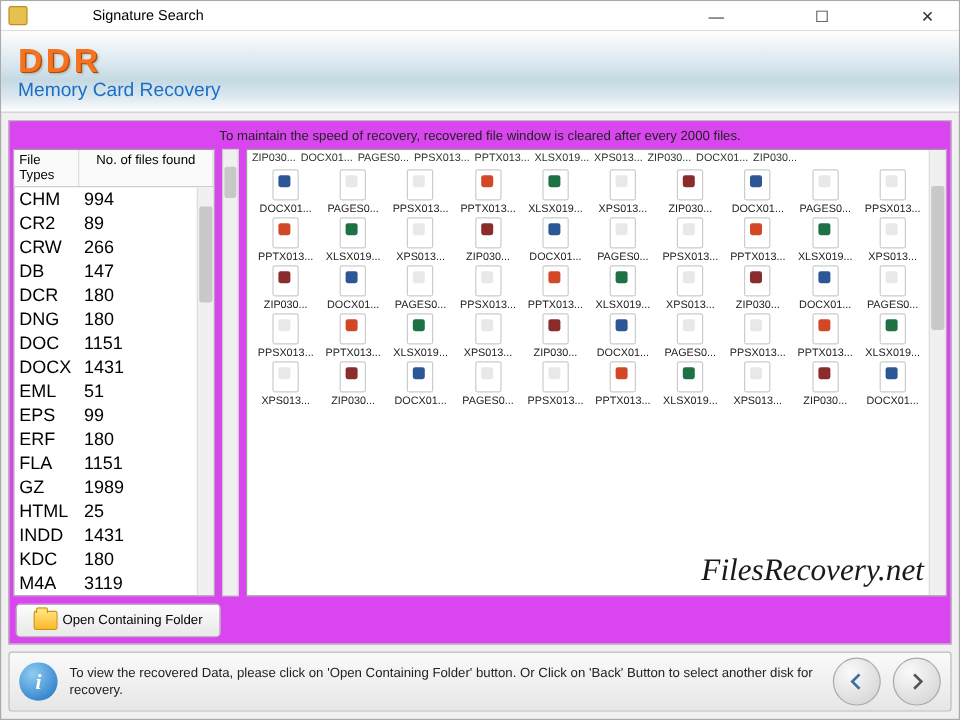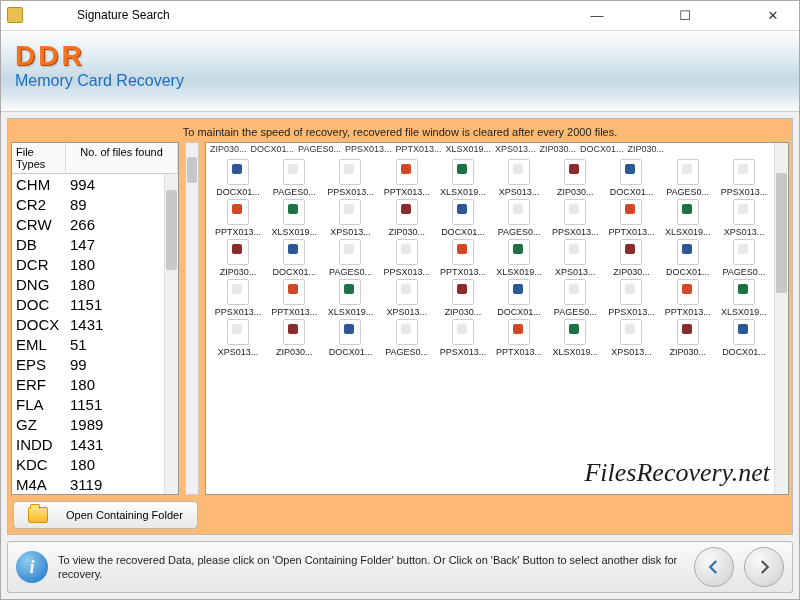--- a/index.html
+++ b/index.html
@@ -6,21 +6,21 @@
 html, body { width: 800px; height: 600px; overflow: hidden; background: #fff; }
 .window { width: 800px; height: 600px; border: 1px solid #aaa; display: flex; flex-direction: column; background: #f0f0f0; }
 .titlebar { height: 30px; background: #fff; display: flex; align-items: center; padding: 0 6px; border-bottom: 1px solid #ddd; gap: 48px; }
 .titlebar .icon { width: 16px; height: 16px; background: #e8c050; border: 1px solid #b89020; border-radius: 2px; margin-right: 6px; }
 .titlebar .title { font-size: 12px; flex: 1; }
 .titlebar .winbtn { width: 40px; height: 24px; display: flex; align-items: center; justify-content: center; font-size: 13px; color: #333; cursor: default; }
 .banner { height: 82px; background: linear-gradient(to bottom, #fdfdfd 0%, #d9e7ef 40%, #c5d9e3 60%, #d9e7ef 80%, #fdfdfd 100%); border-top: 1px solid #fff; border-bottom: 1px solid #ccc; padding: 8px 14px; position: relative; }
 .banner .ddr { font-family: Impact, "Arial Black", sans-serif; font-size: 28px; font-weight: bold; color: #f37321; letter-spacing: 3px; text-shadow: 1px 1px 0 #b54800, 2px 2px 2px rgba(0,0,0,0.2); }
 .banner .sub { font-size: 16px; color: #1a6fc4; margin-top: 0; font-weight: 500; }
 .content { flex: 1; padding: 6px; display: flex; flex-direction: column; gap: 4px; }
-.inner { flex: 1; background: #fdba74; border: 1px solid #bbb; display: flex; flex-direction: column; padding: 3px; }
+.inner { flex: 1; background: #d946ef; border: 1px solid #bbb; display: flex; flex-direction: column; padding: 3px; }
 .notice { text-align: center; font-size: 11px; padding: 4px 0; color: #222; }
 .panes { flex: 1; display: flex; gap: 6px; overflow: hidden; }
 .leftpane { width: 168px; border: 1px solid #999; background: #fff; display: flex; flex-direction: column; }
 .lefthead { display: flex; border-bottom: 1px solid #ccc; font-size: 11px; background: #fafafa; }
 .lefthead > div { padding: 3px 4px; border-right: 1px solid #ddd; }
 .lefthead .c1 { width: 54px; }
 .lefthead .c2 { flex: 1; text-align: center; }
 .leftbody { flex: 1; overflow: hidden; position: relative; }
 .leftrow { display: flex; font-size: 15px; }
 .leftrow > div { padding: 1.5px 4px; }
@@ -34,21 +34,21 @@
 .rightpane { flex: 1; border: 1px solid #999; background: #fff; overflow: hidden; position: relative; }
 .rightscroll { position: absolute; right: 0; top: 0; bottom: 0; width: 14px; background: #f0f0f0; border-left: 1px solid #ddd; }
 .rightthumb { position: absolute; left: 1px; right: 1px; top: 30px; height: 120px; background: #c8c8c8; border-radius: 2px; }
 .filegrid { display: grid; grid-template-columns: repeat(10, 1fr); gap: 2px 0; padding: 4px 16px 4px 4px; }
 .fileitem { display: flex; flex-direction: column; align-items: center; font-size: 9px; text-align: center; }
 .fileicon { width: 22px; height: 26px; border: 1px solid #ccc; border-radius: 2px; background: #fff; position: relative; margin-bottom: 2px; }
 .fileicon::after { content: ""; position: absolute; top: 4px; left: 4px; width: 10px; height: 10px; border-radius: 2px; }
 .fi-docx::after { background: #2b5797; } .fi-pptx::after { background: #d24726; } .fi-xlsx::after { background: #1e7145; } .fi-zip::after { background: #8b2c2c; } .fi-page::after, .fi-ppsx::after, .fi-xps::after { background: #e8e8e8; }
 .fn { white-space: nowrap; overflow: hidden; text-overflow: clip; width: 50px; color: #222; }
 .btnrow { padding: 6px 2px 2px; }
-.openbtn { display: inline-flex; align-items: center; gap: 18px; padding: 5px 14px; border: 1px solid #b8b8b8; border-radius: 4px; background: linear-gradient(#fdfdfd, #e8e8e8); font-size: 11px; cursor: default; }
+.openbtn { display: inline-flex; align-items: center; gap: 4px; padding: 5px 14px; border: 1px solid #b8b8b8; border-radius: 4px; background: linear-gradient(#fdfdfd, #e8e8e8); font-size: 11px; cursor: default; }
 .foldericon { width: 20px; height: 16px; background: linear-gradient(#ffe27a, #fbb829); border: 1px solid #d19400; border-radius: 2px; position: relative; }
 .foldericon::before { content: ""; position: absolute; top: -4px; left: 1px; width: 8px; height: 4px; background: #ffe27a; border: 1px solid #d19400; border-bottom: none; border-radius: 2px 2px 0 0; }
 .brand { position: absolute; right: 18px; bottom: 6px; font-family: "Times New Roman", serif; font-style: italic; font-size: 26px; color: #1a1a1a; }
 .footer { height: 52px; margin: 0 6px 6px; border: 1px solid #bbb; border-radius: 3px; background: linear-gradient(#fafafa, #e6e6e6); display: flex; align-items: center; padding: 4px 8px; gap: 10px; }
 .infoicon { width: 32px; height: 32px; border-radius: 50%; background: radial-gradient(circle at 35% 30%, #8ecdf0, #1a6fc4); color: #fff; display: flex; align-items: center; justify-content: center; font-weight: bold; font-size: 18px; font-style: italic; font-family: Georgia, serif; }
 .footer .msg { flex: 1; font-size: 11px; color: #222; line-height: 1.3; }
 .navbtn { width: 40px; height: 40px; border-radius: 50%; background: radial-gradient(circle at 35% 30%, #fafafa, #cfcfcf); border: 1px solid #aaa; display: flex; align-items: center; justify-content: center; cursor: default; }
 .navbtn svg { width: 18px; height: 18px; }
 .truncrow { display: flex; font-size: 9px; color: #333; padding: 1px 4px; gap: 4px; overflow: hidden; }
 .truncrow span { white-space: nowrap; }
@@ -126,20 +126,24 @@
                   <div class="c1">ERF</div>
                   <div class="c2">180</div>
                 </div>
                 <div class="leftrow">
                   <div class="c1">FLA</div>
                   <div class="c2">1151</div>
                 </div>
                 <div class="leftrow">
                   <div class="c1">GZ</div>
                   <div class="c2">1989</div>
+                </div>
+                <div class="leftrow">
+                  <div class="c1">HTML</div>
+                  <div class="c2">25</div>
                 </div>
                 <div class="leftrow">
                   <div class="c1">INDD</div>
                   <div class="c2">1431</div>
                 </div>
                 <div class="leftrow">
                   <div class="c1">KDC</div>
                   <div class="c2">180</div>
                 </div>
                 <div class="leftrow">

